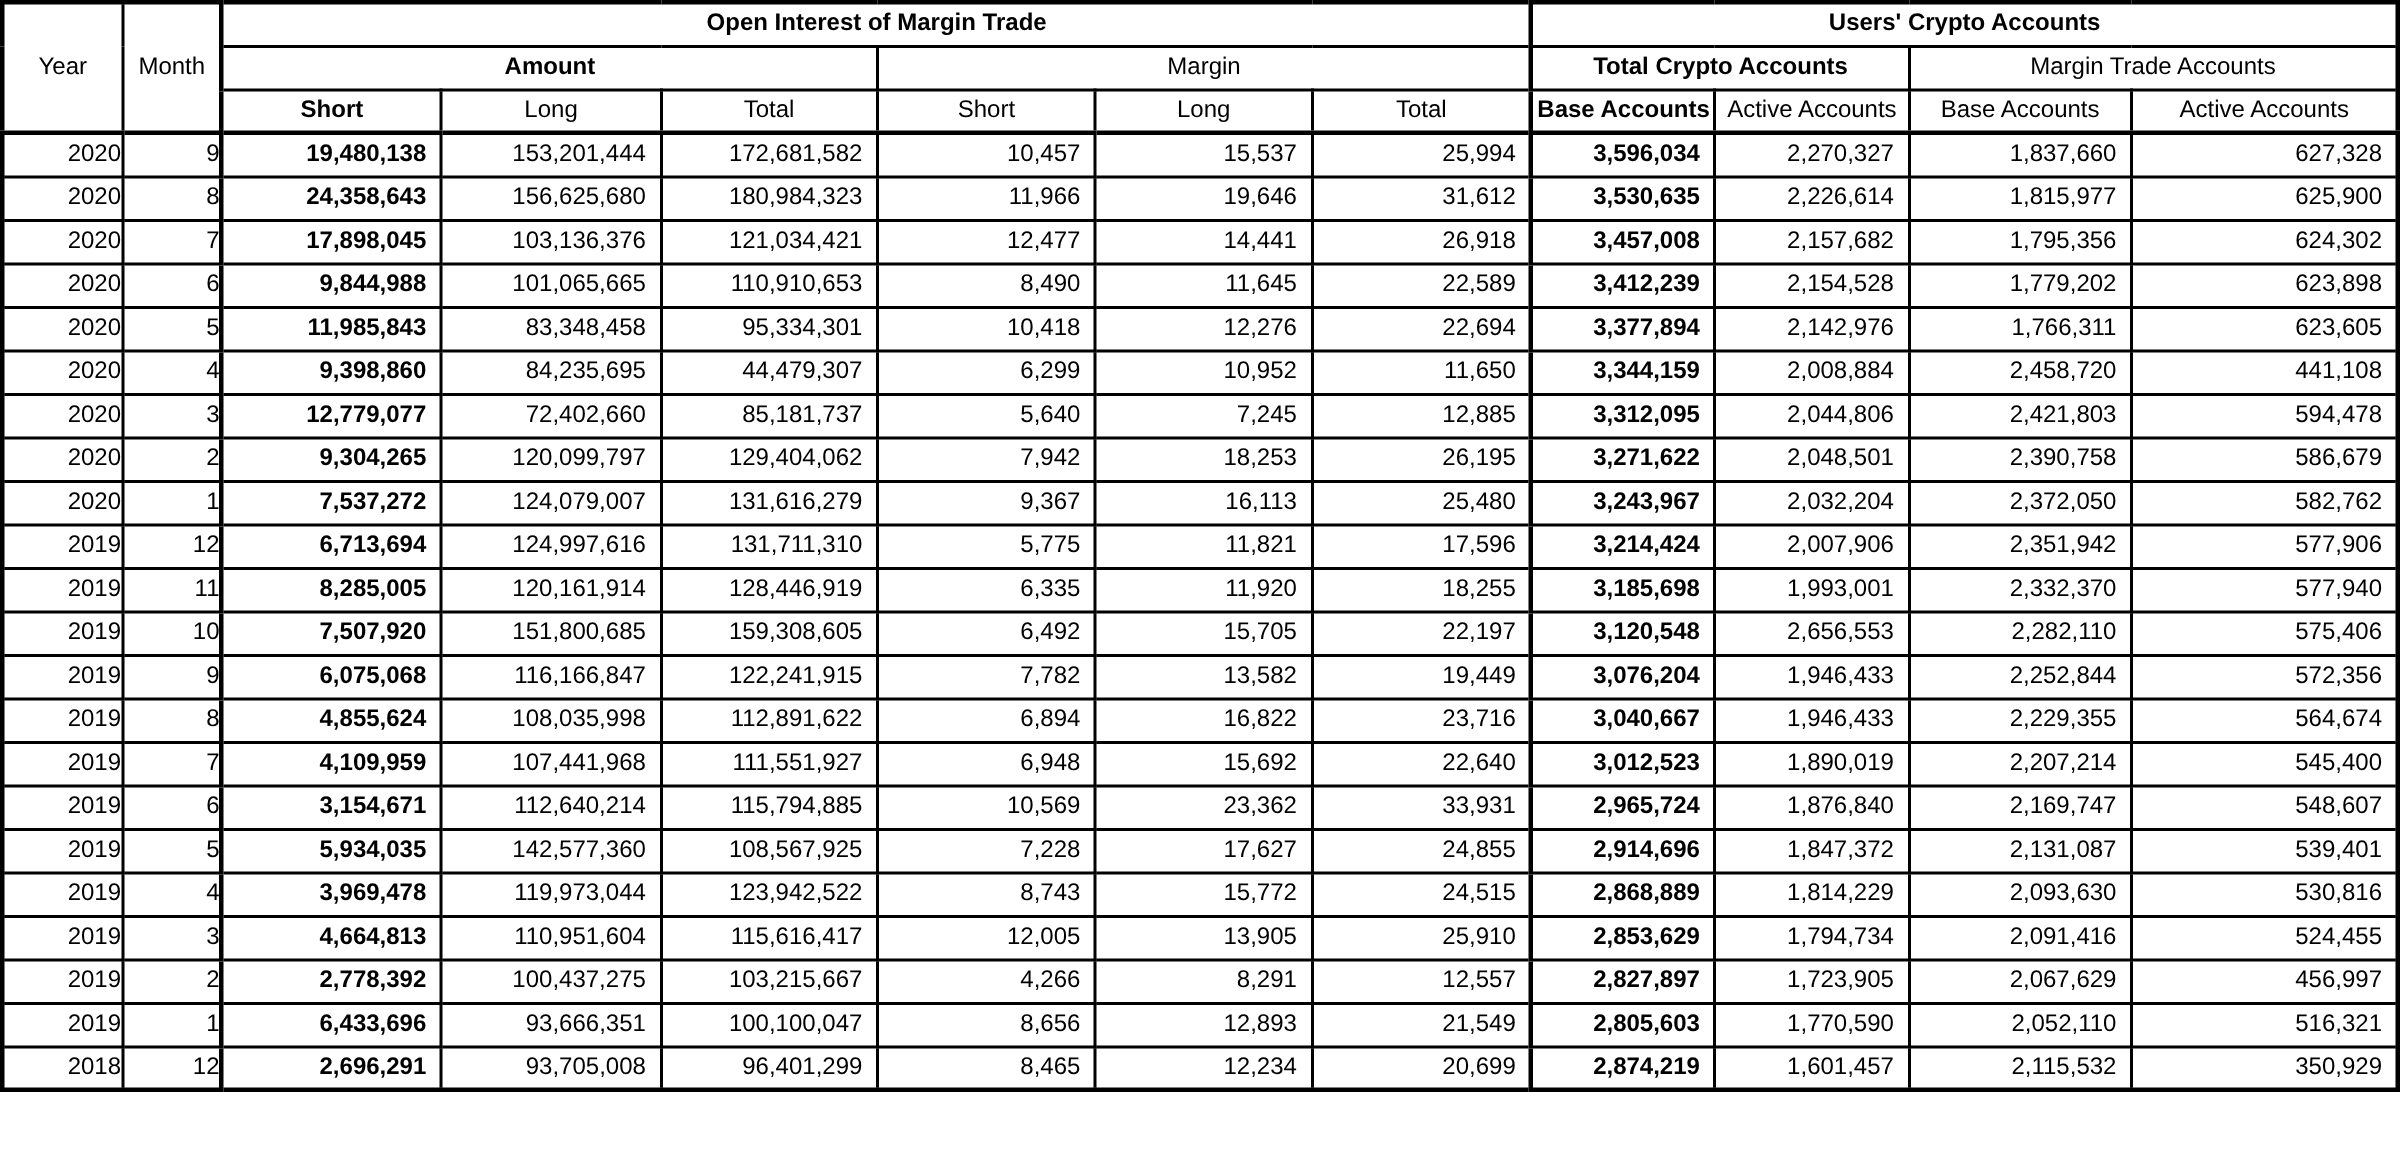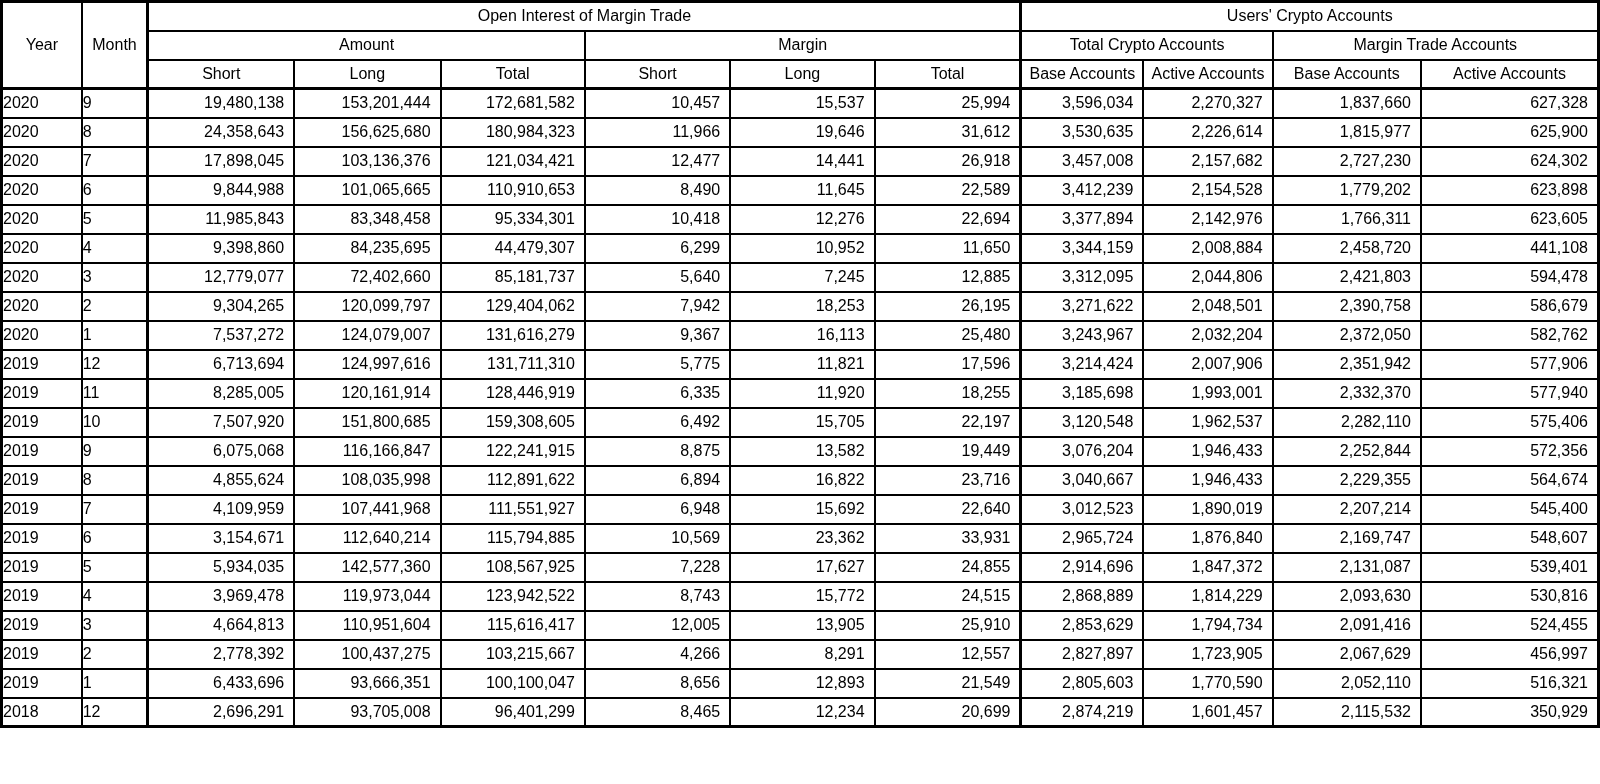--- a/index.html
+++ b/index.html
@@ -25,23 +25,23 @@
     font-weight: normal;
     font-size: 16px;
     height: 29px;
     line-height: 1.1;
     padding: 0;
     white-space: nowrap;
     overflow: hidden;
     vertical-align: middle;
   }
   thead th { text-align: center; }
-  td.center { text-align: left; }
+  td.center { text-align: right; }
   td.num { text-align: right; padding-right: 9px; }
-  .thick-left { border-left: 3px solid #000; }
+  .thick-left { border-left: 3px solid #000; font-weight: bold; }
   .thick-top  { border-top: 3px solid #000; }
 </style>
 </head>
 <body>
 
 <table>
   <colgroup>
     <col style="width:80px">
     <col style="width:66px">
     <col style="width:146px">
@@ -114,21 +114,21 @@
         <td class="center">2020</td>
         <td class="center">7</td>
         <td class="num thick-left">17,898,045</td>
         <td class="num">103,136,376</td>
         <td class="num">121,034,421</td>
         <td class="num">12,477</td>
         <td class="num">14,441</td>
         <td class="num">26,918</td>
         <td class="num thick-left">3,457,008</td>
         <td class="num">2,157,682</td>
-        <td class="num">2,727,230</td>
+        <td class="num">1,795,356</td>
         <td class="num">624,302</td>
       </tr>
       <tr>
         <td class="center">2020</td>
         <td class="center">6</td>
         <td class="num thick-left">9,844,988</td>
         <td class="num">101,065,665</td>
         <td class="num">110,910,653</td>
         <td class="num">8,490</td>
         <td class="num">11,645</td>
@@ -239,31 +239,31 @@
       <tr>
         <td class="center">2019</td>
         <td class="center">10</td>
         <td class="num thick-left">7,507,920</td>
         <td class="num">151,800,685</td>
         <td class="num">159,308,605</td>
         <td class="num">6,492</td>
         <td class="num">15,705</td>
         <td class="num">22,197</td>
         <td class="num thick-left">3,120,548</td>
-        <td class="num">1,962,537</td>
+        <td class="num">2,656,553</td>
         <td class="num">2,282,110</td>
         <td class="num">575,406</td>
       </tr>
       <tr>
         <td class="center">2019</td>
         <td class="center">9</td>
         <td class="num thick-left">6,075,068</td>
         <td class="num">116,166,847</td>
         <td class="num">122,241,915</td>
-        <td class="num">8,875</td>
+        <td class="num">7,782</td>
         <td class="num">13,582</td>
         <td class="num">19,449</td>
         <td class="num thick-left">3,076,204</td>
         <td class="num">1,946,433</td>
         <td class="num">2,252,844</td>
         <td class="num">572,356</td>
       </tr>
       <tr>
         <td class="center">2019</td>
         <td class="center">8</td>

